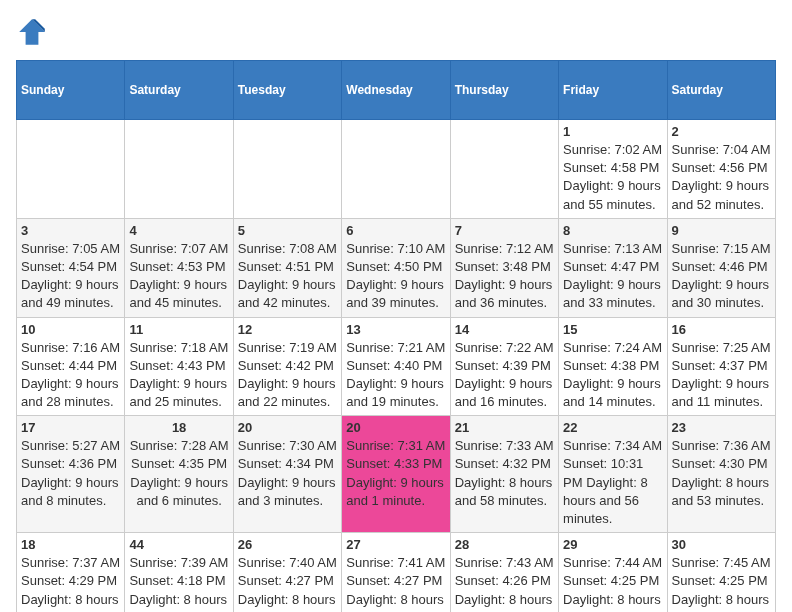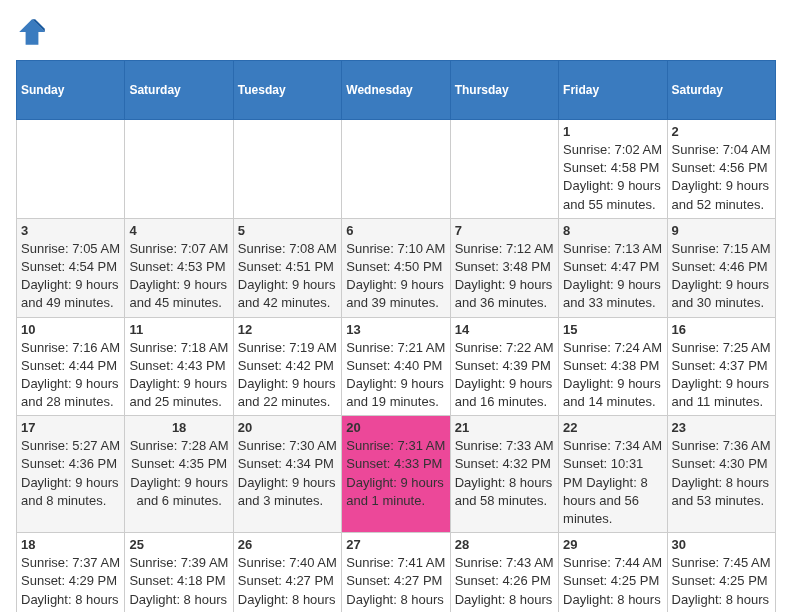--- a/index.html
+++ b/index.html
@@ -268,21 +268,21 @@
         </td>
       </tr>
       <tr>
         <td>
           <span class="day-number">18</span>
           <div class="day-info">Sunrise: 7:37 AM
 Sunset: 4:29 PM
 Daylight: 8 hours and 51 minutes.</div>
         </td>
         <td>
-          <span class="day-number">25</span>
+          <span class="day-number">44</span>
           <div class="day-info">Sunrise: 7:39 AM
 Sunset: 4:18 PM
 Daylight: 8 hours and 49 minutes.</div>
         </td>
         <td>
           <span class="day-number">26</span>
           <div class="day-info">Sunrise: 7:40 AM
 Sunset: 4:27 PM
 Daylight: 8 hours and 47 minutes.</div>
         </td>

